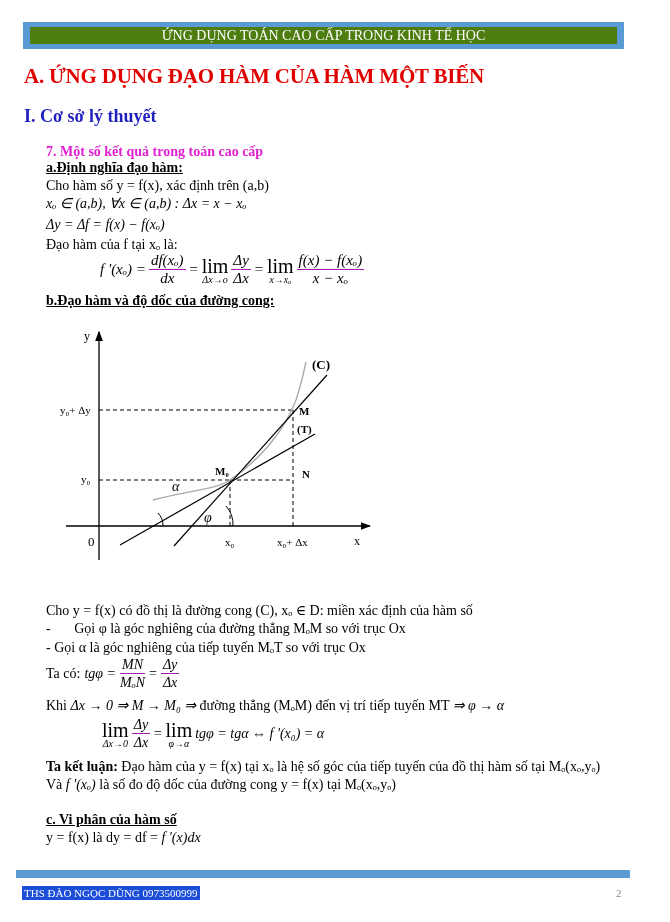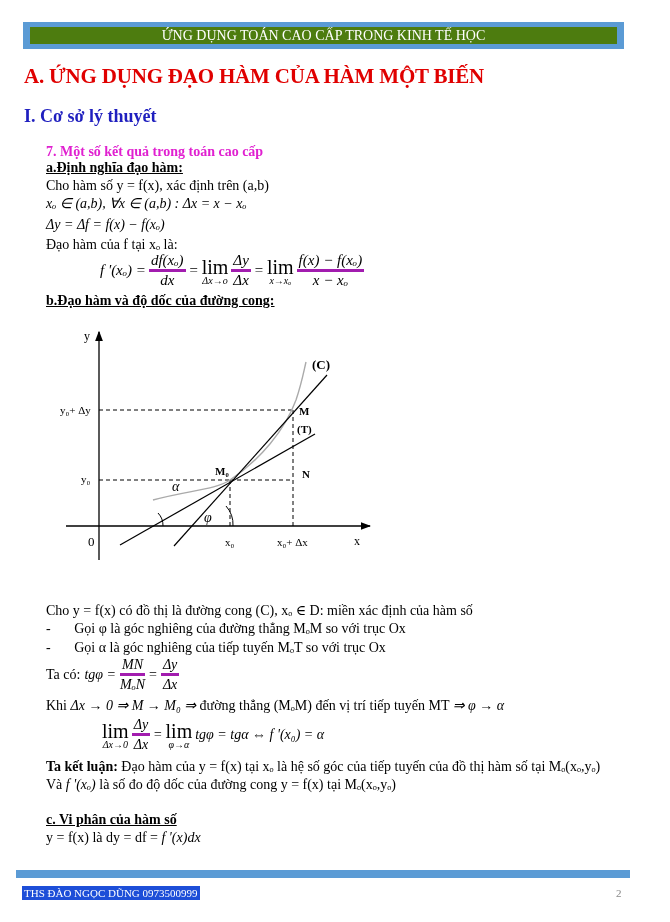--- a/index.html
+++ b/index.html
@@ -9,21 +9,21 @@
   .header-frame { left: 23px; top: 22px; width: 601px; height: 27px; background: #5b9bd5; }
   .header-inner { left: 30px; top: 27px; width: 587px; height: 17px; background: #4d7c0f;
                   color: #fff; font-size: 14px; line-height: 17px; text-align: center; }
   .h-a { left: 24px; top: 64px; color: #e00000; font-weight: bold; font-size: 21px; letter-spacing: -0.2px; }
   .h-i { left: 24px; top: 106px; color: #1f1fbf; font-weight: bold; font-size: 18px; }
   .h-1 { left: 46px; top: 144px; color: #e020d0; font-weight: bold; font-size: 14px; }
   .sub { font-weight: bold; text-decoration: underline; font-size: 14px; }
   .txt { font-size: 14px; line-height: 17px; white-space: nowrap; }
   .math { font-style: italic; font-family: "Liberation Serif", serif; }
   .frac { display: inline-block; vertical-align: middle; text-align: center; }
-  .frac .num { display: block; border-bottom: 3px solid #a21caf; padding: 0 2px; line-height: 17px; }
+  .frac .num { display: block; border-bottom: 1px solid #a21caf; padding: 0 2px; line-height: 17px; }
   .frac .den { display: block; line-height: 17px; }
   .lim { display: inline-block; vertical-align: middle; text-align: center; }
   .lim .l { display: block; font-size: 20px; line-height: 20px; font-style: normal; }
   .lim .s { display: block; font-size: 10px; line-height: 8px; font-style: italic; }
   .footer-bar { left: 16px; top: 870px; width: 614px; height: 8px; background: #5b9bd5; }
   .footer-name { left: 22px; top: 886px; background: #1d4ed8; color: #fff; font-size: 11px; padding: 0 2px; line-height: 14px; }
   .page-num { left: 616px; top: 887px; color: #888; font-size: 11px; }
   svg text { font-family: "Liberation Serif", serif; }
 </style>
 </head>
@@ -111,21 +111,21 @@
   <text x="164" y="202" font-size="14" font-style="italic">φ</text>
 </svg>
 
 <div class="abs txt" style="left:46px; top:602px;">Cho y = f(x) có đồ thị là đường cong (C), xₒ ∈ D: miền xác định của hàm số</div>
 <div class="abs txt" style="left:46px; top:620px;">
   <span>-</span>
   <span style="margin-left:20px;">Gọi φ là góc nghiêng của đường thẳng MₒM so với trục Ox</span>
 </div>
 <div class="abs txt" style="left:46px; top:639px;">
   <span>-</span>
-  <span style="margin-left:20px;">Gọi α là góc nghiêng của tiếp tuyến MₒT so với trục Ox</span>
+  <span style="">Gọi α là góc nghiêng của tiếp tuyến MₒT so với trục Ox</span>
 </div>
 
 <div class="abs txt" style="left:46px; top:656px; display:flex; align-items:center; gap:4px;">
   <span>Ta có:</span>
   <span class="math">tgφ =</span>
   <span class="frac math">
     <span class="num">MN</span>
     <span class="den">MₒN</span>
   </span>
   <span>=</span>

